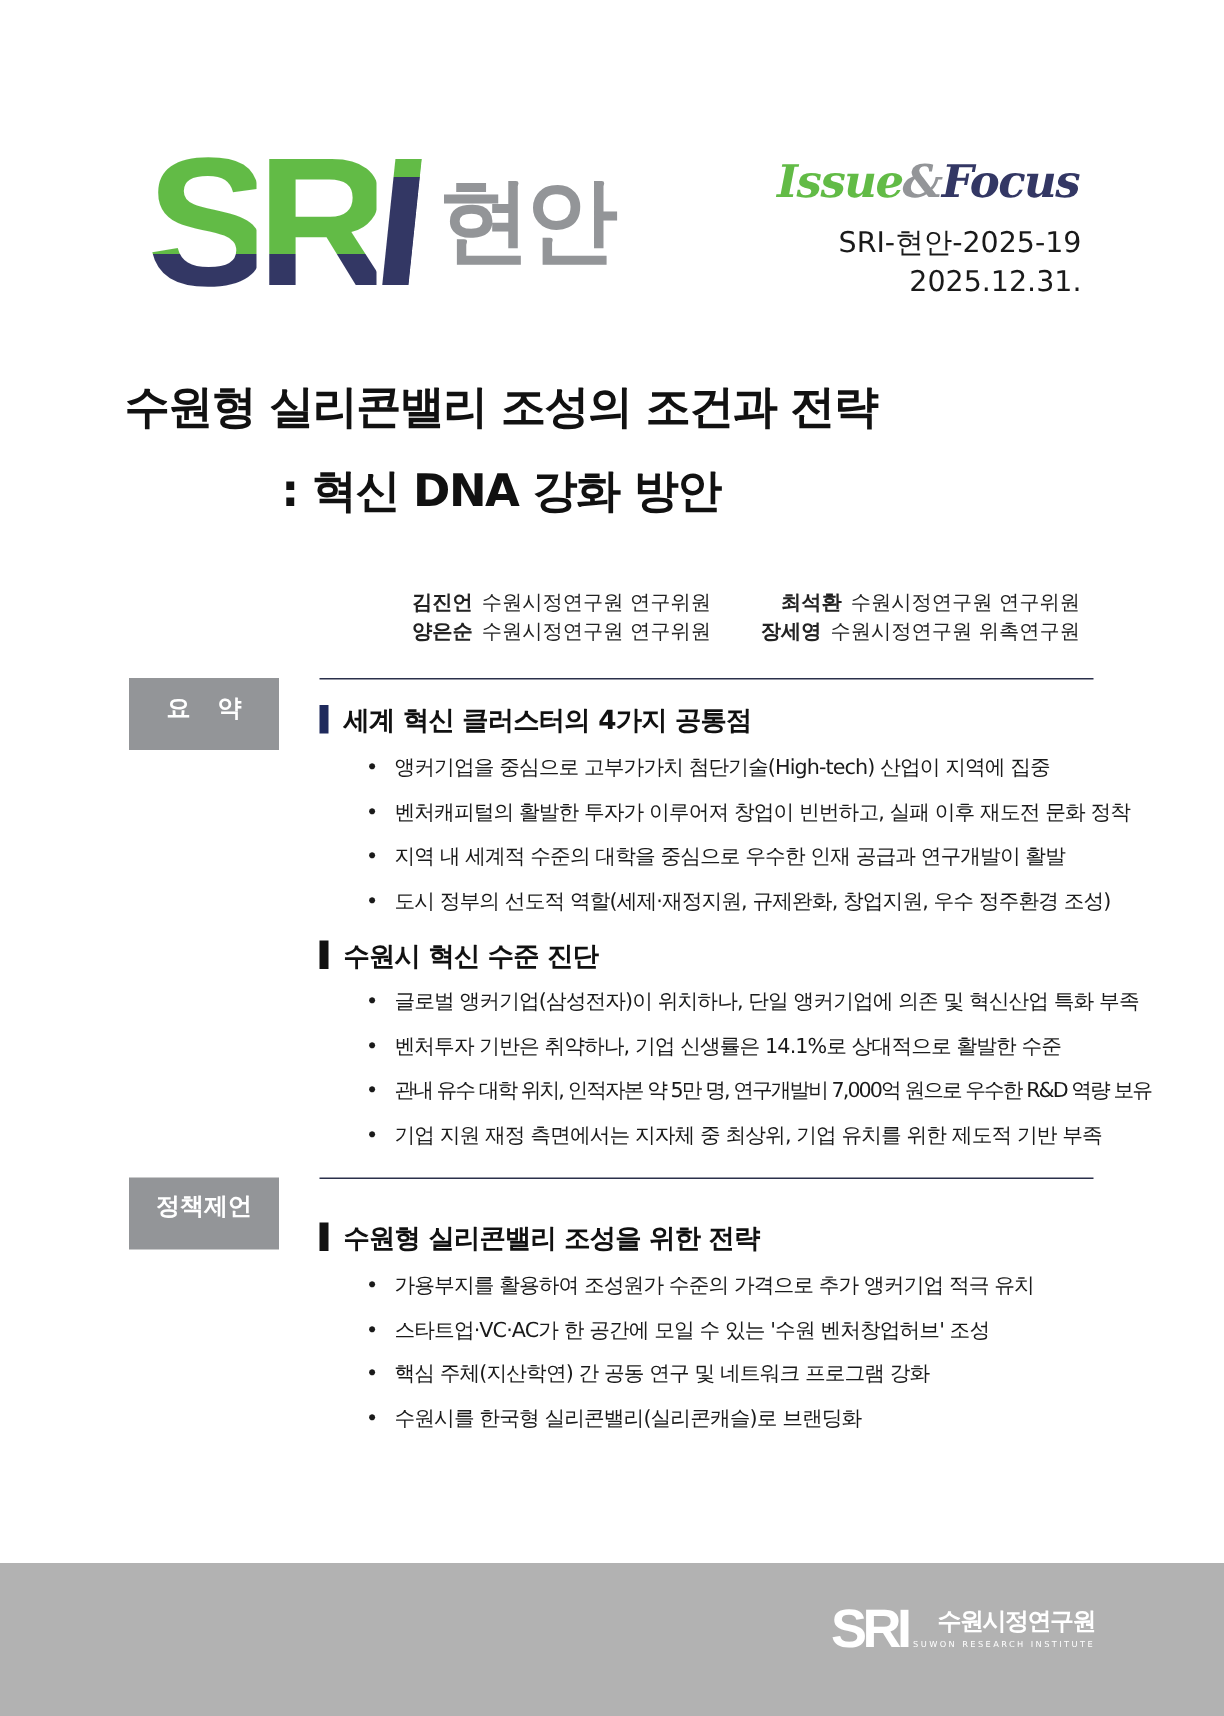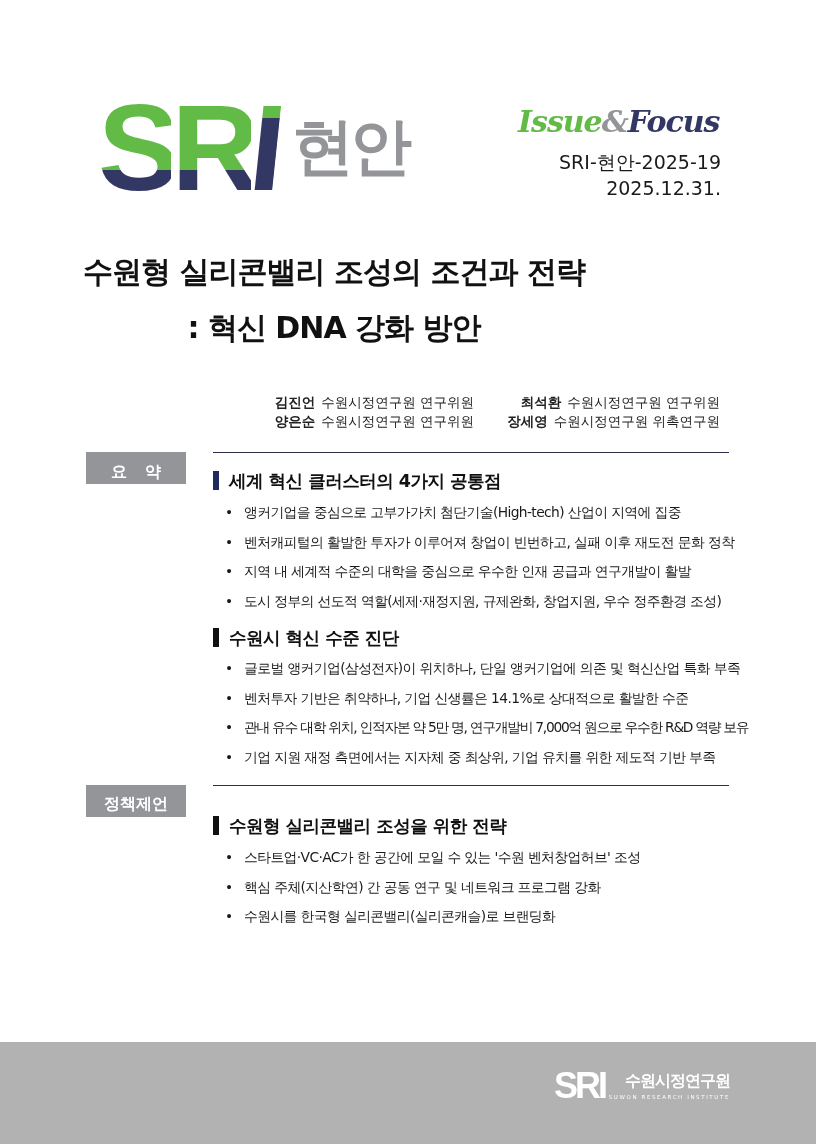--- a/index.html
+++ b/index.html
@@ -70,21 +70,21 @@
     font-size: 13.5px; line-height: 20px; color: #222; white-space: nowrap;
   }
   .author .name { font-weight: 700; margin-right: 6px; }
   .author-l1 { right: 342px; top: 392px; }
   .author-l2 { right: 342px; top: 411px; }
   .author-r1 { right: 96px; top: 392px; }
   .author-r2 { right: 96px; top: 411px; }
 
   
   .sec-label {
-    left: 86px; width: 100px; height: 32px;
+    left: 86px; width: 100px; height: 48px;
     background: #939598; color: #ffffff;
     font-weight: 700; font-size: 16px; line-height: 40px; text-align: center;
   }
   .sec-summary { top: 452px; letter-spacing: 18px; text-indent: 18px; }
   .sec-policy { top: 785px; line-height: 38px; }
 
   .divider {
     left: 213px; width: 516px; height: 0;
     border-top: 1.5px solid #2a2f4a;
   }
@@ -96,21 +96,21 @@
     left: 213px; font-weight: 700; font-size: 17.5px; line-height: 24px;
     color: #111; white-space: nowrap; letter-spacing: -0.5px;
   }
   .heading .bar {
     display: inline-block; width: 6px; height: 19px; vertical-align: -3px;
     margin-right: 10px;
   }
   .bar-navy { background: #1f2a5c; }
   .bar-black { background: #111111; }
 
-  .bullets { left: 225px; width: 510px; margin: 0; padding: 0; list-style: none; }
+  .bullets { left: 244px; width: 510px; margin: 0; padding: 0; list-style: none; }
   .bullets li {
     position: relative; padding-left: 19px;
     font-size: 13.8px; line-height: 29.5px; color: #1a1a1a;
     white-space: nowrap; letter-spacing: -0.6px;
   }
   .bullets li::before {
     content: "•"; position: absolute; left: 0; top: 0; color: #1a1a1a;
   }
 
   .h1 { top: 469px; }
@@ -194,20 +194,21 @@
   <li>기업 지원 재정 측면에서는 지자체 중 최상위, 기업 유치를 위한 제도적 기반 부족</li>
 </ul>
 
 <div class="abs sec-label sec-policy">정책제언</div>
 <div class="abs divider div-2"></div>
 
 <div class="abs heading h3">
   <span class="bar bar-black"></span><span>수원형 실리콘밸리 조성을 위한 전략</span>
 </div>
 <ul class="abs bullets b3">
+  <li>가용부지를 활용하여 조성원가 수준의 가격으로 추가 앵커기업 적극 유치</li>
   <li>스타트업·VC·AC가 한 공간에 모일 수 있는 '수원 벤처창업허브' 조성</li>
   <li>핵심 주체(지산학연) 간 공동 연구 및 네트워크 프로그램 강화</li>
   <li>수원시를 한국형 실리콘밸리(실리콘캐슬)로 브랜딩화</li>
 </ul>
 
 <div class="abs footer"></div>
 <div class="abs footer-logo" style="width:110px;">
   <span class="footer-sri">SRI</span>
   <span class="footer-org">수원시정연구원</span>
   <span class="footer-en">SUWON RESEARCH INSTITUTE</span>

